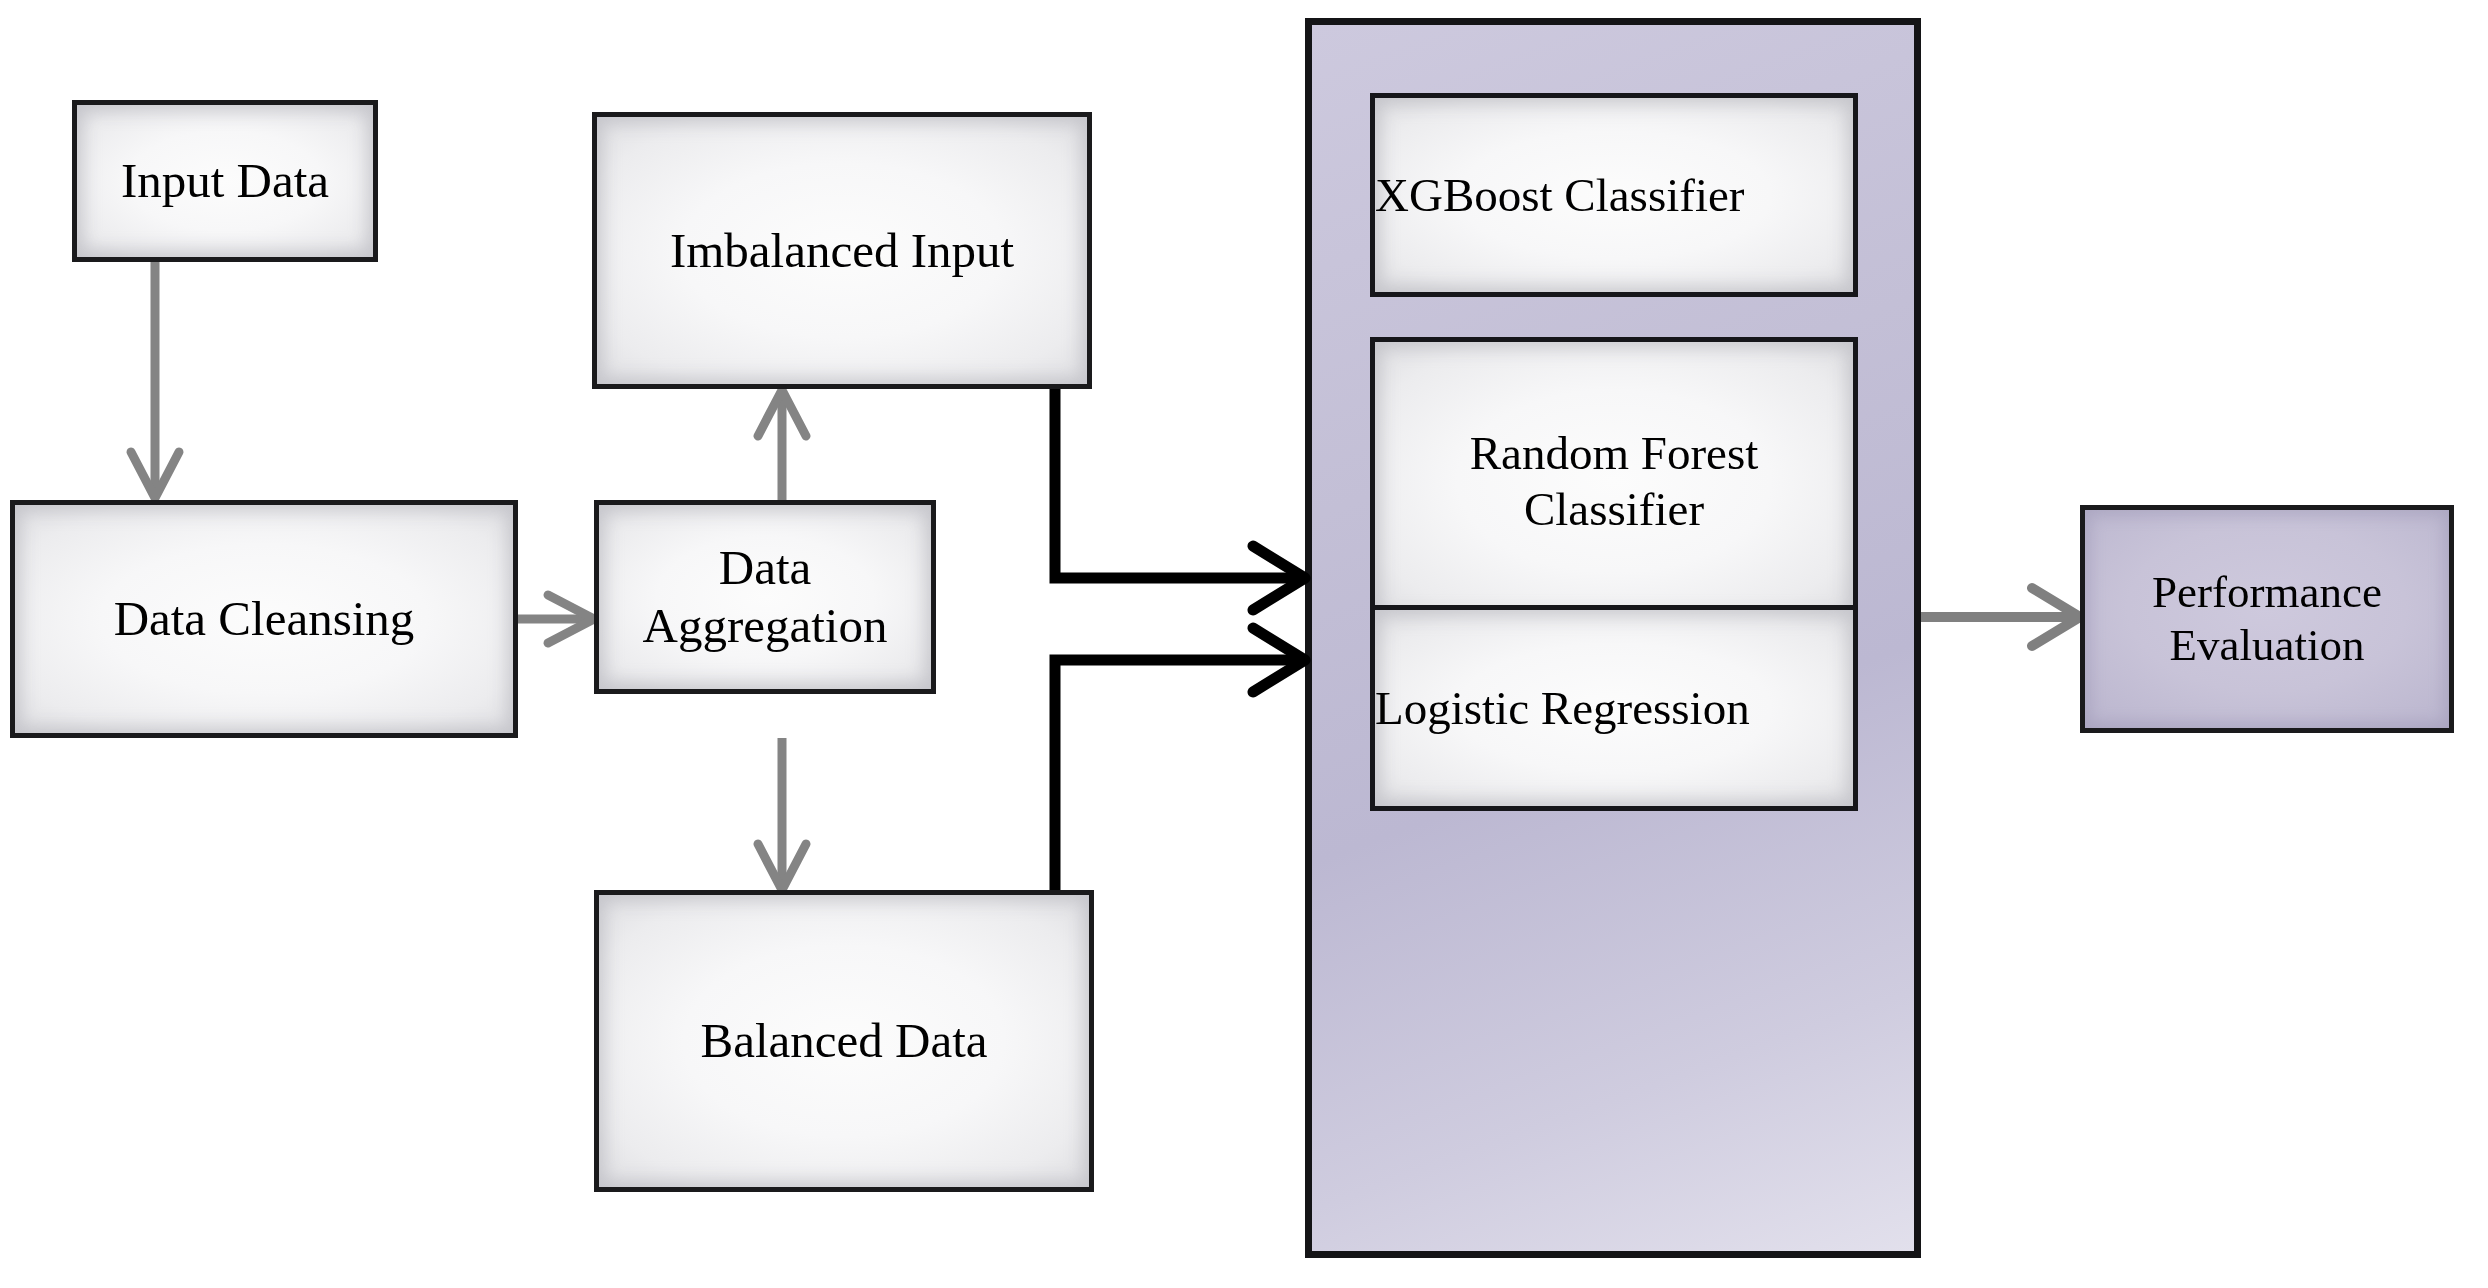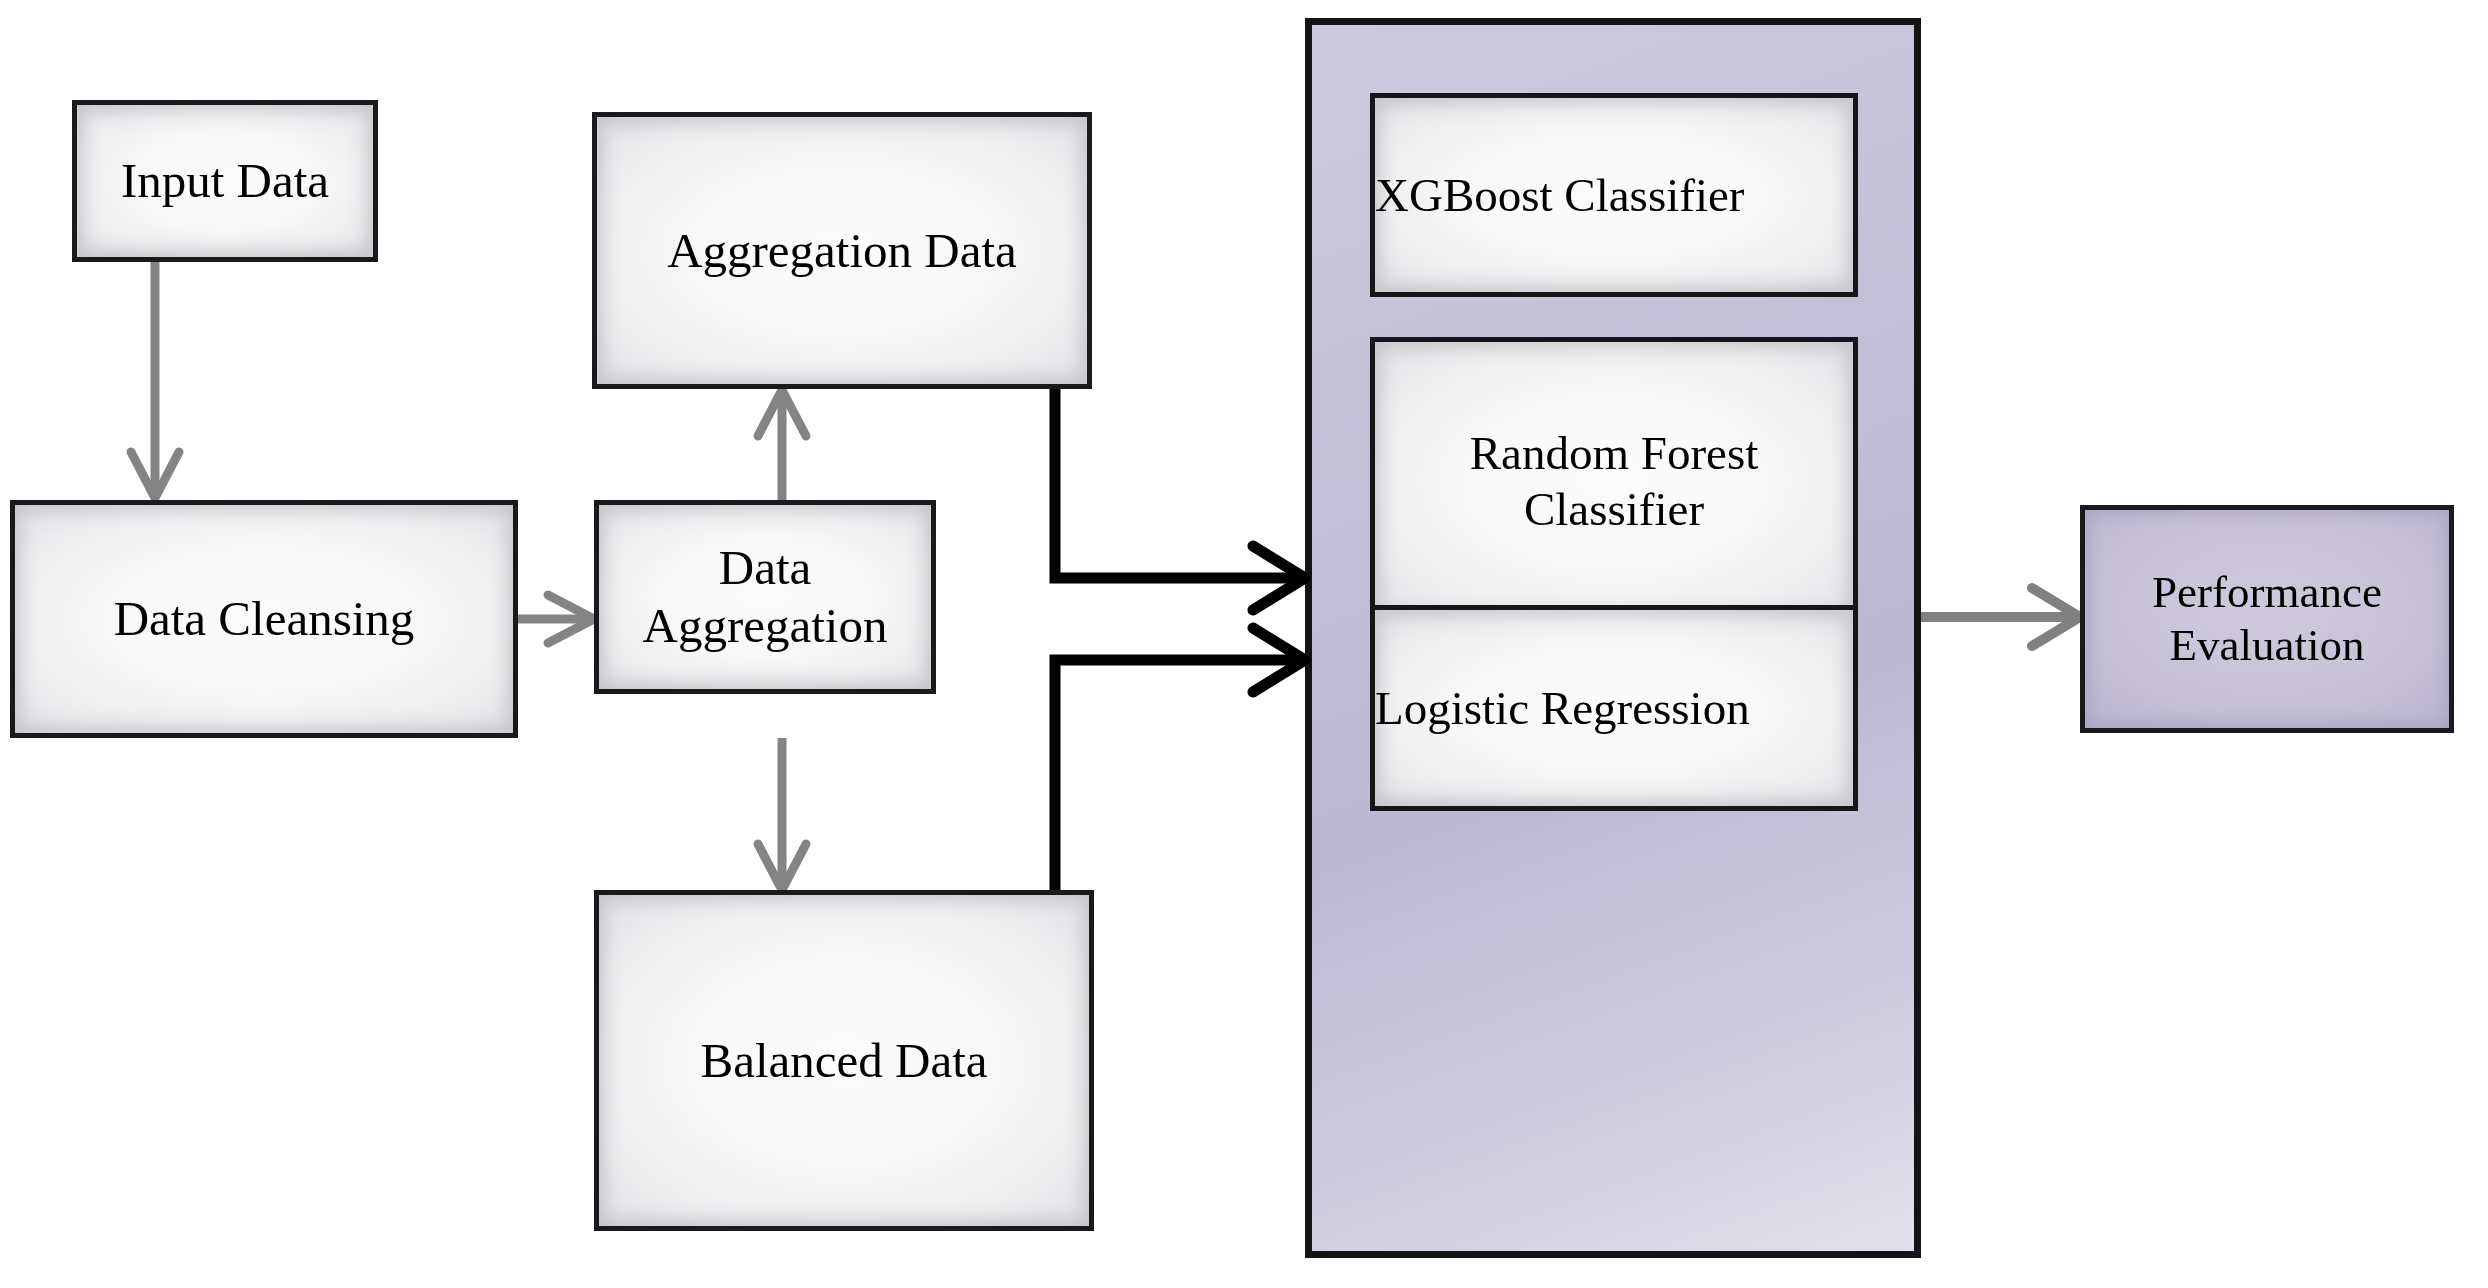--- a/index.html
+++ b/index.html
@@ -64,21 +64,21 @@
         #bdb8d0 78%,
         #b4aec9 100%);
     box-shadow: inset 0 0 14px 6px rgba(150,145,175,0.40);
   }
 
   
   #node-input-data      { left: 72px;   top: 100px;  width: 306px; height: 162px; font-size: 49px; }
   #node-data-cleansing  { left: 10px;   top: 500px;  width: 508px; height: 238px; font-size: 49px; }
   #node-data-aggregation{ left: 594px;  top: 500px;  width: 342px; height: 194px; font-size: 49px; }
   #node-imbalanced-data { left: 592px;  top: 112px;  width: 500px; height: 277px; font-size: 49px; }
-  #node-balanced-data   { left: 594px;  top: 890px;  width: 500px; height: 341px; font-size: 49px; }
+  #node-balanced-data   { left: 594px;  top: 890px;  width: 500px; height: 302px; font-size: 49px; }
   #node-perf-eval       { left: 2080px; top: 505px;  width: 374px; height: 228px; font-size: 45px; }
 
   
   #panel-classifiers {
     position: absolute;
     left: 1305px; top: 18px;
     width: 616px; height: 1240px;
     border: 7px solid #141416;
     box-sizing: border-box;
     z-index: 3;
@@ -160,21 +160,21 @@
   <div class="node pale" id="node-data-cleansing">
     <span class="label">Data Cleansing</span>
   </div>
 
   <div class="node pale" id="node-data-aggregation">
     <span class="label">Data
 Aggregation</span>
   </div>
 
   <div class="node pale" id="node-imbalanced-data">
-    <span class="label">Aggregation Data</span>
+    <span class="label">Imbalanced Input</span>
   </div>
 
   <div class="node pale" id="node-balanced-data">
     <span class="label">Balanced Data</span>
   </div>
 
   <div class="purple" id="panel-classifiers">
 
     <div class="clf pale" id="clf-xgboost">
       <span class="label">XGBoost

